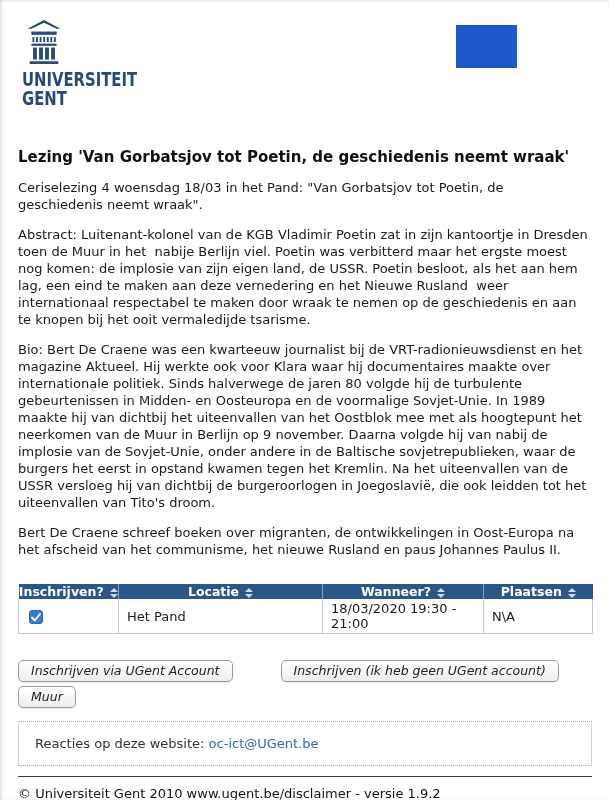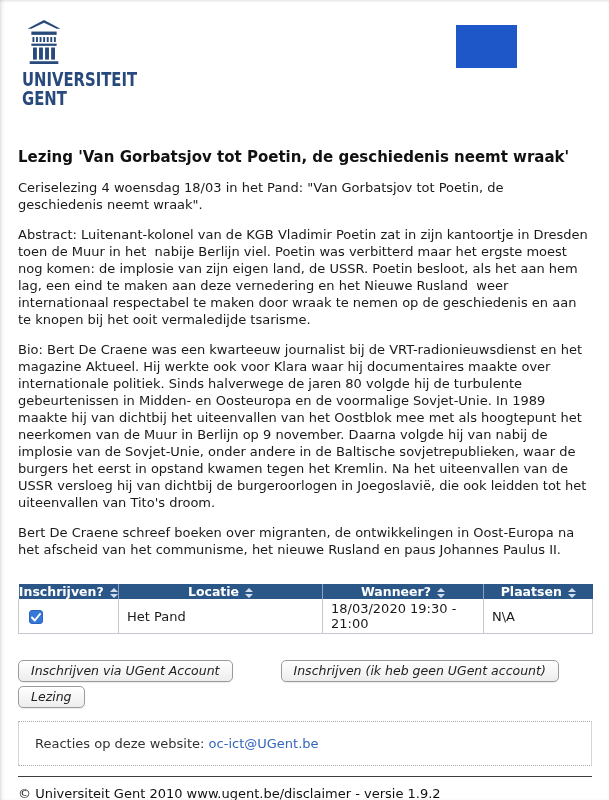--- a/index.html
+++ b/index.html
@@ -146,21 +146,21 @@
           <td>N\A</td>
         </tr>
       </tbody>
     </table>
 
     <div class="btn-row">
       <button class="aqua">Inschrijven via UGent Account</button>
       <button class="aqua">Inschrijven (ik heb geen UGent account)</button>
     </div>
     <div class="btn-row">
-      <button class="aqua">Lezing</button>
+      <button class="aqua">Muur</button>
     </div>
 
     <div class="feedback">
       <span>Reacties op deze website: </span><a href="#">oc-ict@UGent.be</a>
     </div>
 
     <hr class="rule">
     <div class="copyright">© Universiteit Gent 2010 www.ugent.be/disclaimer - versie 1.9.2</div>
   </div>
 

